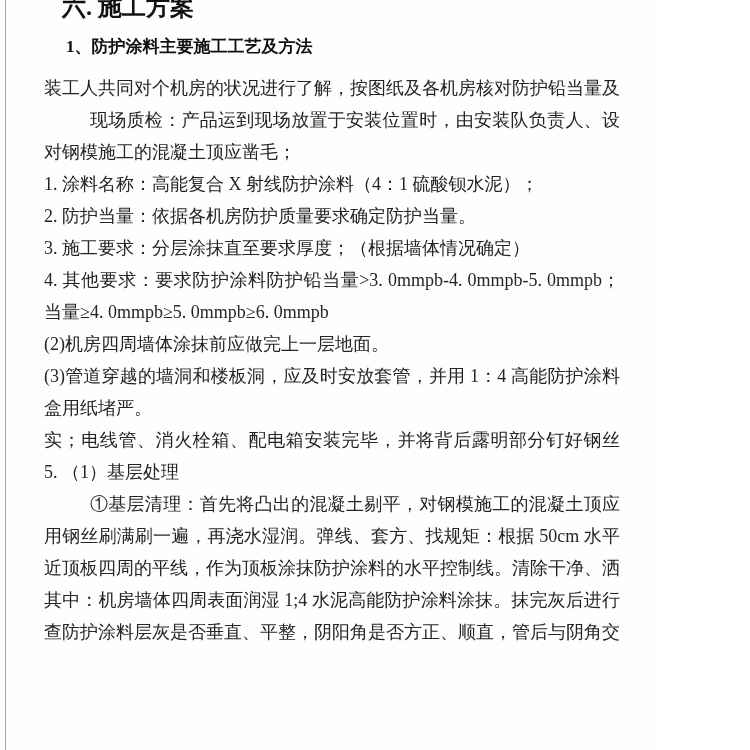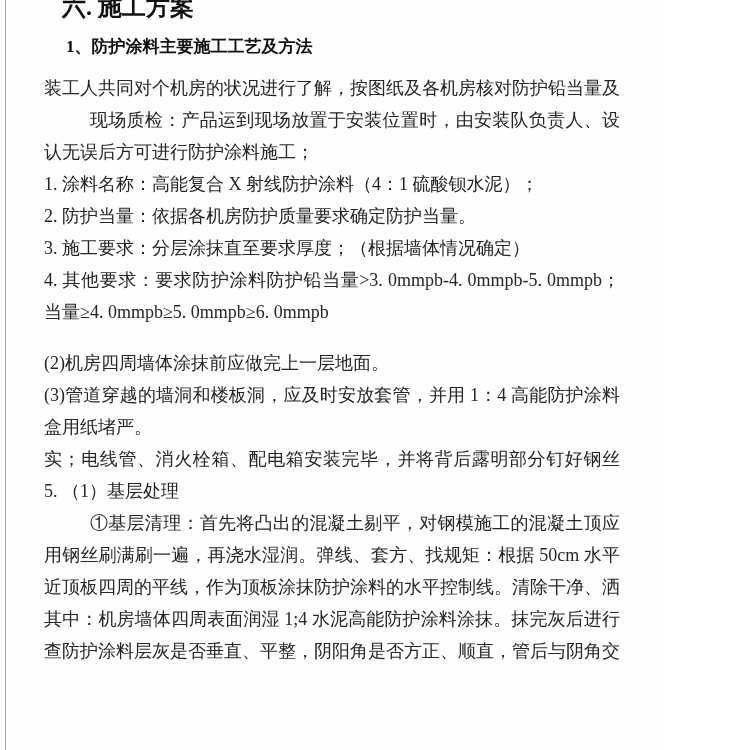--- a/index.html
+++ b/index.html
@@ -34,38 +34,38 @@
   .para { margin:0; }
   .line {
     height:32px; line-height:32px;
     overflow:hidden;
     text-align:justify;
     text-align-last:justify;
   }
   .line.indent { text-indent:46px; }
   .line.end { text-align-last:left; }
   
-  .para[data-name="paragraph-wall-coating-floor"] { margin-top:19px; }
+  .para[data-name="paragraph-wall-coating-floor"] { margin-top:0; }
   .para[data-name="paragraph-pipe-holes"] { }
 </style>
 </head>
 <body>
 
 <div class="page" data-name="document-page">
   <div class="edge edge-left" data-name="page-edge-left-line"></div>
   <div class="edge edge-right" data-name="page-edge-right-line"></div>
 
   <div class="content" data-name="document-content">
     <div class="h1" data-name="section-heading">六. 施工方案</div>
     <div class="h2" data-name="subsection-heading">1、防护涂料主要施工工艺及方法</div>
     <div id="paragraphs" data-name="document-body">
         <div class="para" data-name="paragraph-site-inspection">
           <div class="line" data-name="text-line">装工人共同对个机房的状况进行了解，按图纸及各机房核对防护铅当量及厚度确</div>
           <div class="line indent" data-name="text-line">现场质检：产品运到现场放置于安装位置时，由安装队负责人、设计人员及安</div>
-          <div class="line end" data-name="text-line">认无误后方可进行防护涂料施工；</div>
+          <div class="line end" data-name="text-line">对钢模施工的混凝土顶应凿毛；</div>
         </div>
         <div class="para" data-name="paragraph-coating-name">
           <div class="line end" data-name="text-line">1. 涂料名称：高能复合 X 射线防护涂料（4：1 硫酸钡水泥）；</div>
         </div>
         <div class="para" data-name="paragraph-protection-equivalent">
           <div class="line end" data-name="text-line">2. 防护当量：依据各机房防护质量要求确定防护当量。</div>
         </div>
         <div class="para" data-name="paragraph-construction-requirement">
           <div class="line end" data-name="text-line">3. 施工要求：分层涂抹直至要求厚度；（根据墙体情况确定）</div>
         </div>

